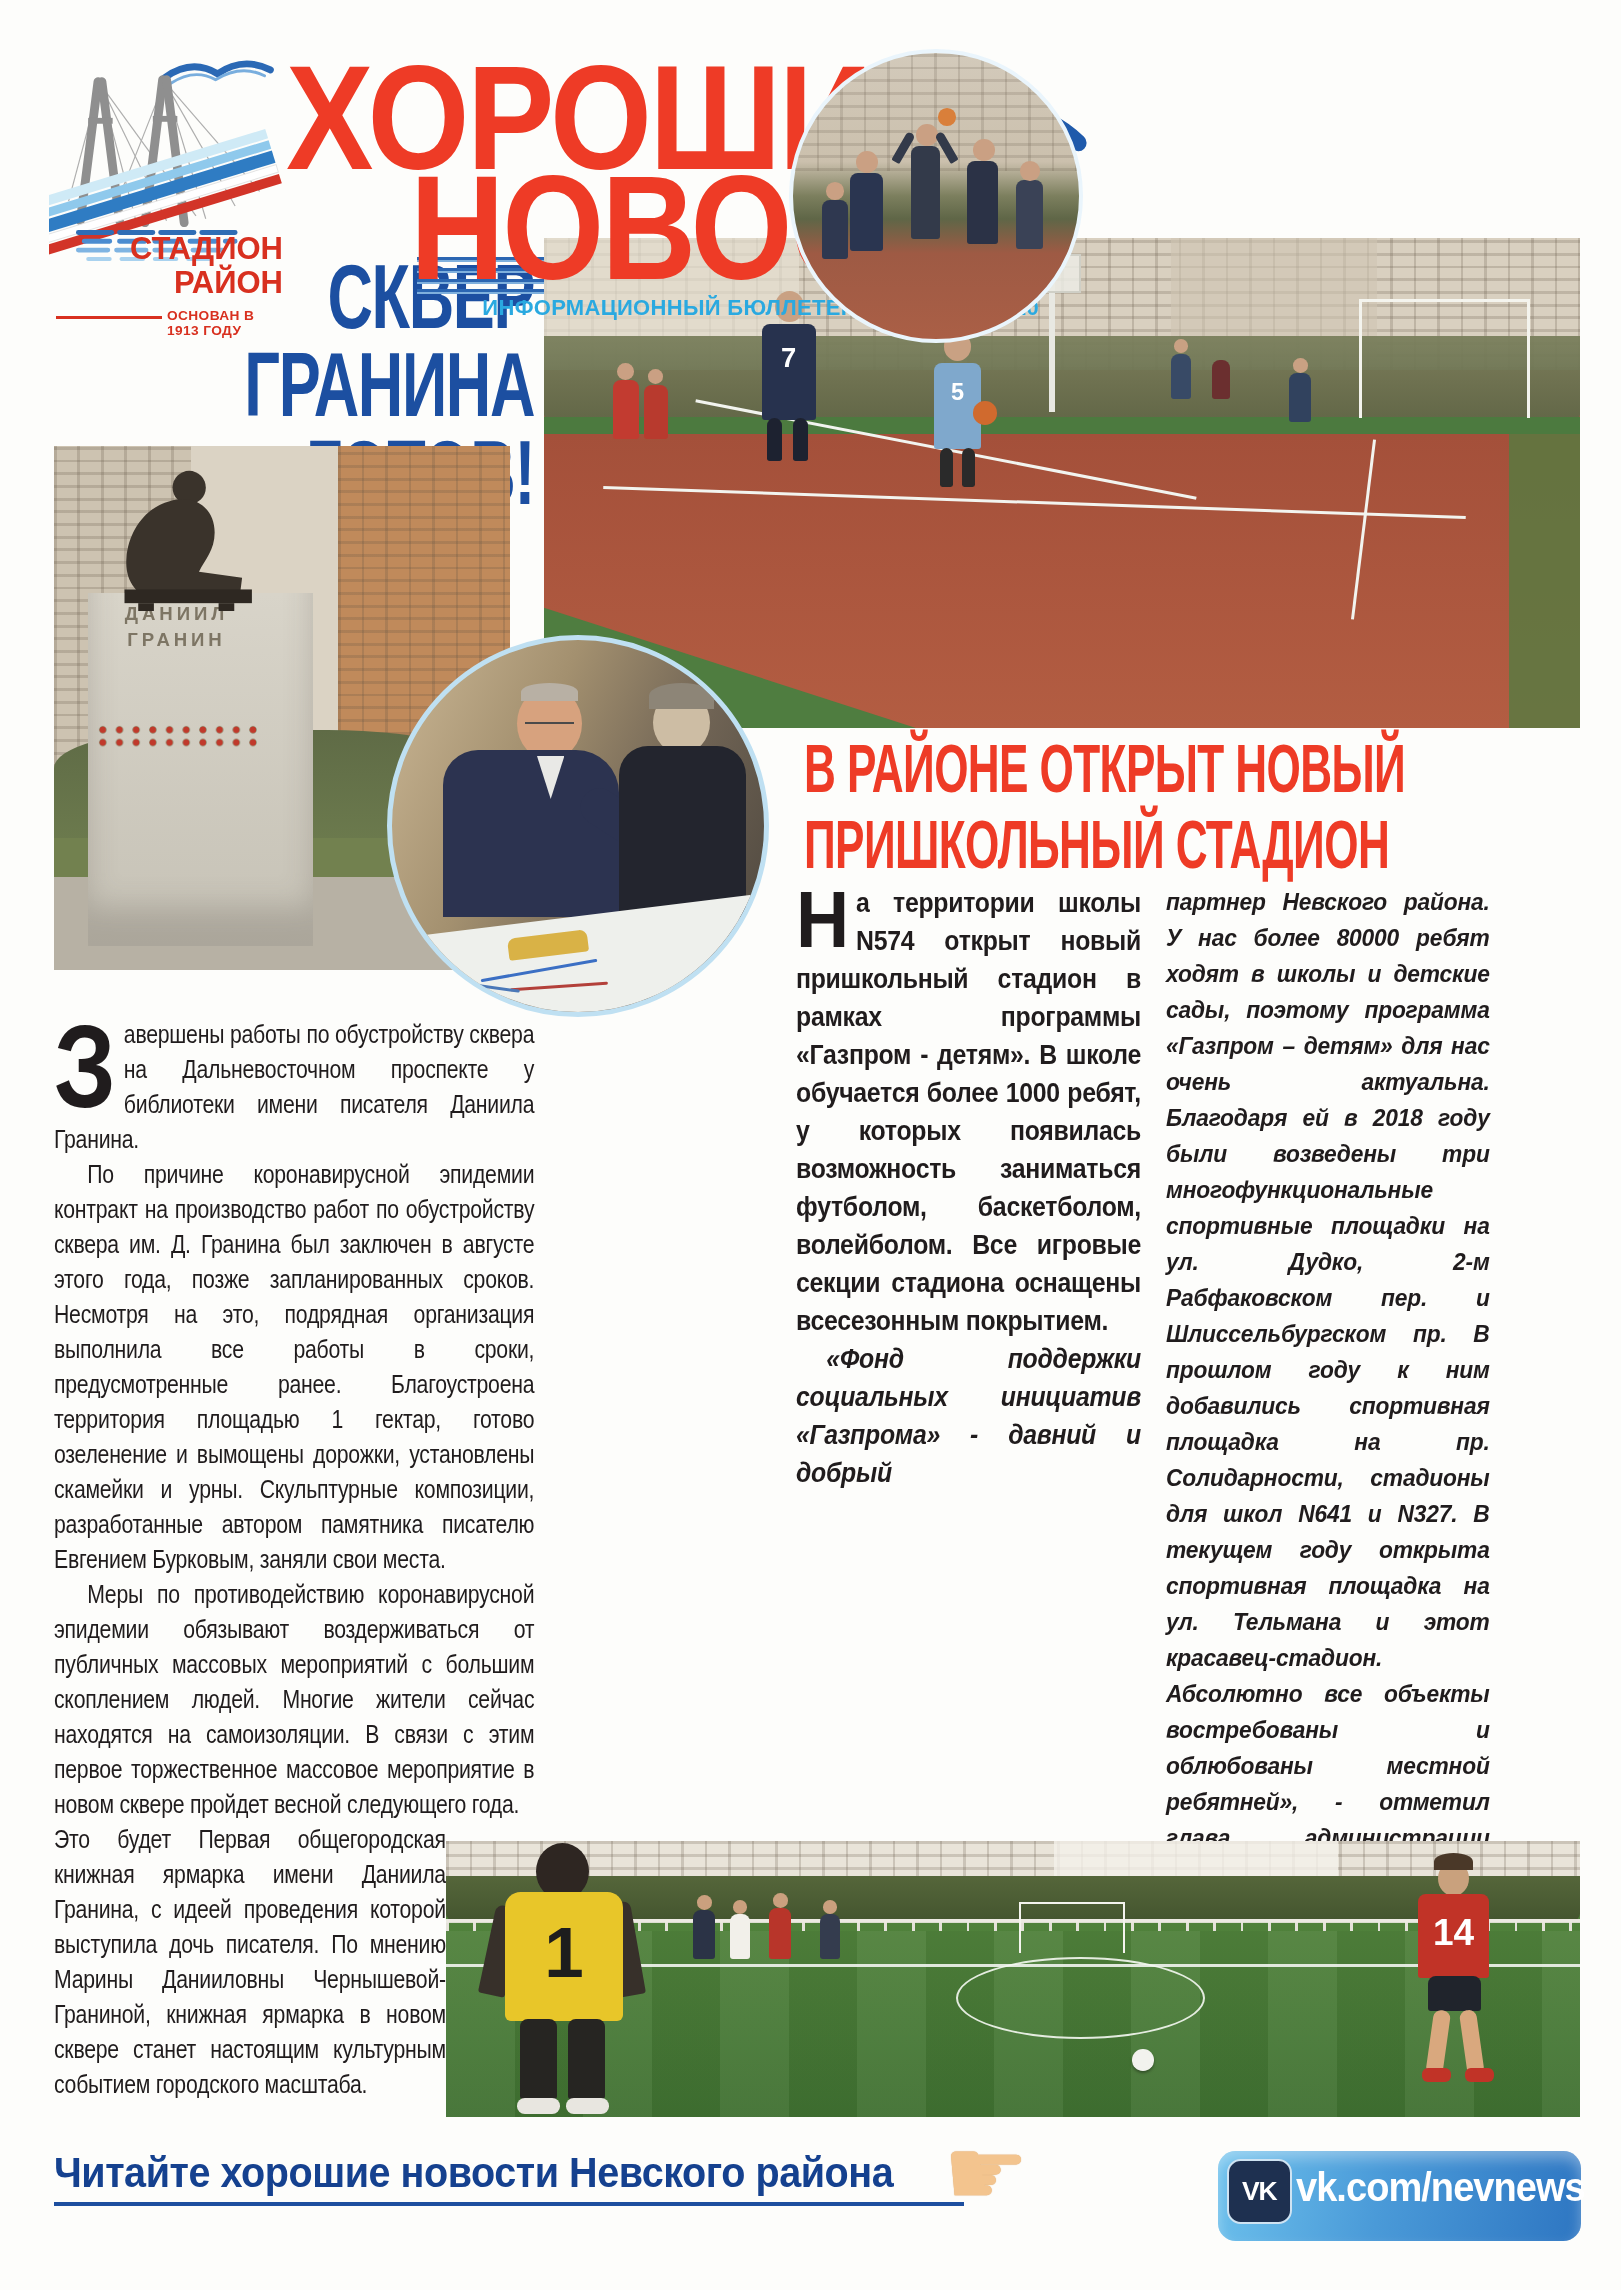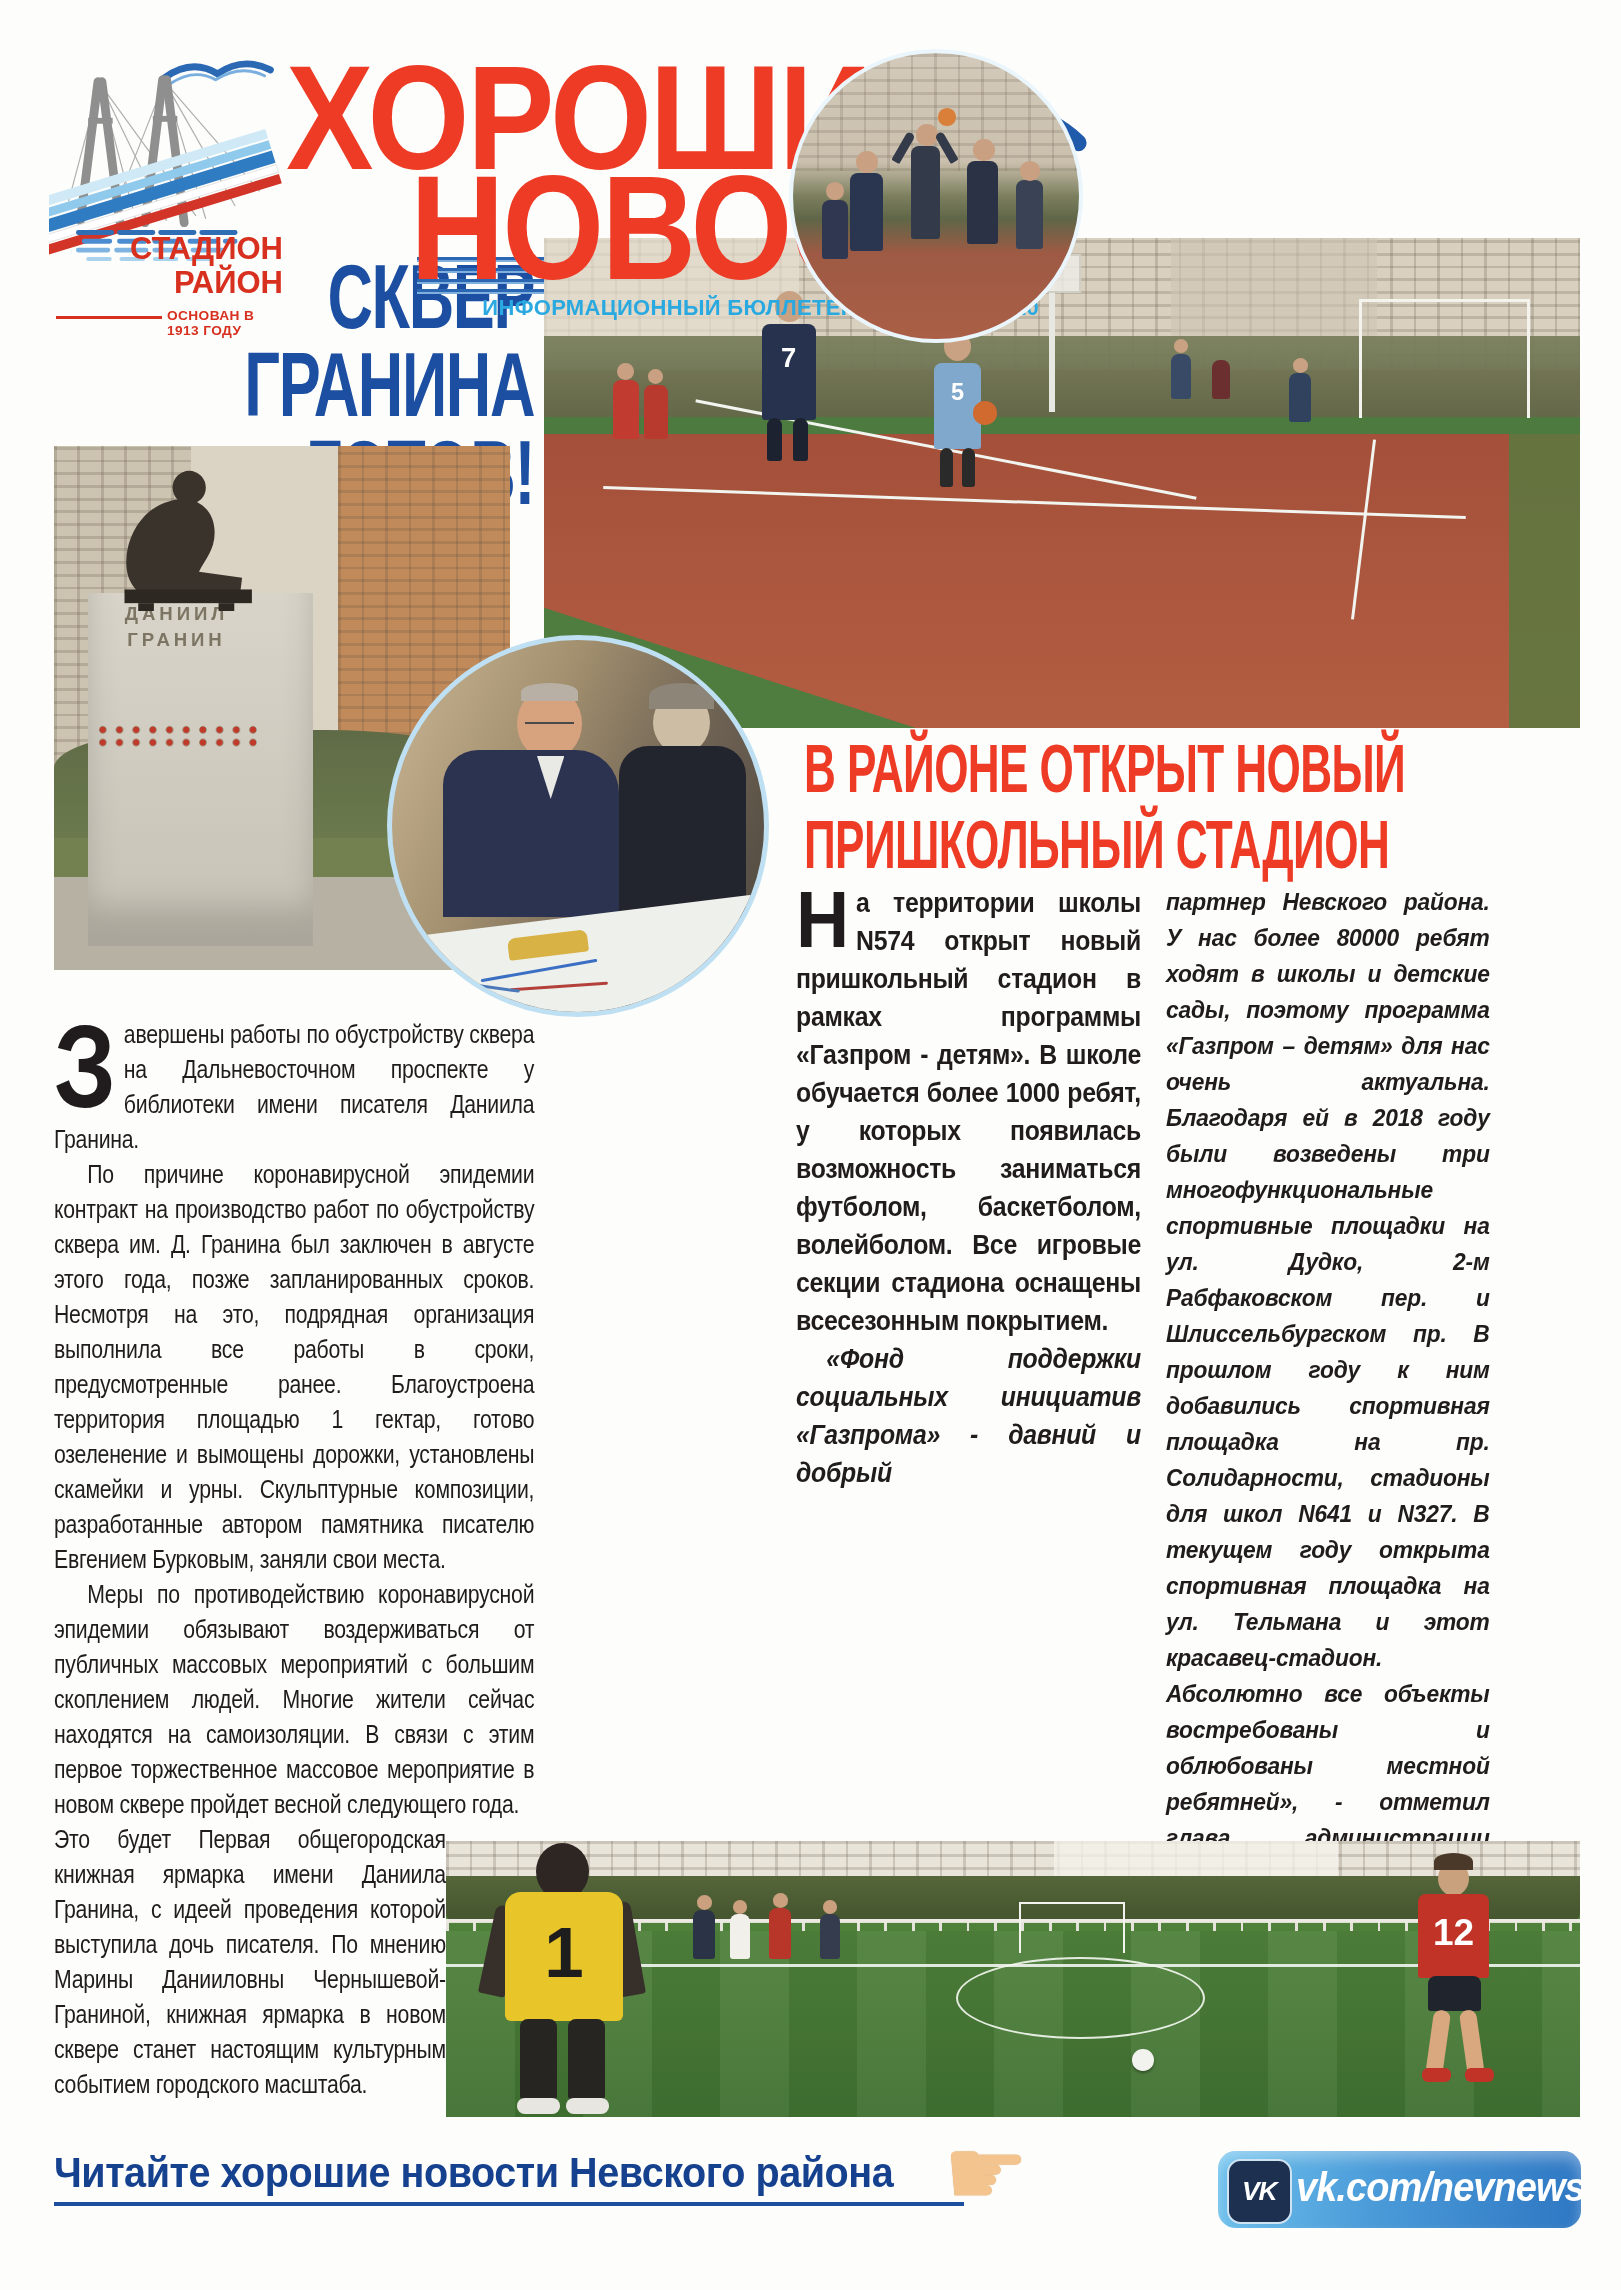--- a/index.html
+++ b/index.html
@@ -37,23 +37,23 @@
   .colA{position:absolute;left:796px;top:884px;width:375px;transform-origin:0 0;transform:scaleX(.92);
         font-size:27px;line-height:38px;font-weight:700;letter-spacing:-0.3px;text-align:justify;}
   .colA p{margin:0;}
   .colA .quote{font-weight:700;font-style:italic;text-indent:33px;}
   .colB{position:absolute;left:1166px;top:884px;width:348px;transform-origin:0 0;transform:scaleX(.93);
         font-size:24.5px;line-height:36px;font-style:italic;font-weight:600;letter-spacing:-0.2px;text-align:justify;}
   
   .f-title{position:absolute;left:54px;top:2148px;width:1029px;color:#15418f;font-weight:800;
            font-size:43px;transform-origin:0 0;transform:scaleX(.92);letter-spacing:-0.5px;}
   .f-credit{position:absolute;left:54px;top:2219px;font-size:20px;color:#42a7de;font-weight:600;letter-spacing:-0.2px;}
-  .vk-banner{position:absolute;left:1218px;top:2151px;width:363px;height:77px;border-radius:17.6px;
+  .vk-banner{position:absolute;left:1218px;top:2151px;width:363px;height:90px;border-radius:17.6px;
              background:linear-gradient(100deg,#6cc0ec 0%,#4a9ad8 45%,#2e76c2 100%);
-             box-shadow:inset 0 7.8px 13.7px rgba(255,255,255,.35);font-style:italic;}
+             box-shadow:inset 0 7.8px 13.7px rgba(255,255,255,.35);}
   .vk-sq{position:absolute;left:8.8px;top:7.8px;width:61px;height:61px;background:#1e3050;border:2px solid #cfe3f2;
          border-radius:13.7px;color:#fff;font-weight:800;font-size:26.5px;text-align:center;line-height:61px;letter-spacing:-1px;}
   .vk-url{position:absolute;left:78px;top:13.7px;width:278px;color:#fff;font-weight:700;font-size:40px;
           transform-origin:0 0;transform:scaleX(.95);letter-spacing:-1px;}
   .hand{position:absolute;left:943px;top:2117px;font-size:96px;color:#f3c48e;z-index:4;
         text-shadow:0 0 1px #d9a468;}
   .inscr{position:absolute;color:#7d7564;font-weight:700;text-align:center;letter-spacing:3.9px;font-size:18.6px;line-height:25.5px;}
 </style>
 </head>
 <body>
@@ -274,21 +274,21 @@
     <div class="fig" style="left:59px;top:51px;width:118px;height:129px;background:#e8c629;border-radius:15.7px 15.7px 5.9px 5.9px;"></div>
     <div class="num" style="left:61px;top:76px;width:114px;font-size:71px;color:#1d1d1d;">1</div>
     <div class="fig" style="left:74px;top:178px;width:37px;height:80px;background:#262522;"></div>
     <div class="fig" style="left:122px;top:178px;width:37px;height:80px;background:#262522;"></div>
     <div class="fig" style="left:71px;top:257px;width:43px;height:15.7px;background:#e8e6e0;border-radius:7.8px;"></div>
     <div class="fig" style="left:120px;top:257px;width:43px;height:15.7px;background:#e8e6e0;border-radius:7.8px;"></div>
 
     <div class="head" style="left:992px;top:19.6px;width:31px;height:35px;background:#c9a17d;"></div>
     <div class="a" style="left:988px;top:11.8px;width:39px;height:17.6px;background:#4a3828;border-radius:50% 50% 0 0;"></div>
     <div class="fig" style="left:972px;top:53px;width:71px;height:84px;background:#c13327;"></div>
-    <div class="num" style="left:974px;top:73px;width:67px;font-size:37px;">12</div>
+    <div class="num" style="left:974px;top:73px;width:67px;font-size:37px;">14</div>
     <div class="fig" style="left:982px;top:135px;width:53px;height:35px;background:#20242c;"></div>
     <div class="fig" style="left:984px;top:169px;width:16.7px;height:61px;background:#d9a87e;transform:rotate(8deg);"></div>
     <div class="fig" style="left:1017px;top:169px;width:16.7px;height:61px;background:#d9a87e;transform:rotate(-8deg);"></div>
     <div class="fig" style="left:976px;top:227px;width:29px;height:13.7px;background:#c13327;border-radius:5.9px;"></div>
     <div class="fig" style="left:1019px;top:227px;width:29px;height:13.7px;background:#c13327;border-radius:5.9px;"></div>
     <div class="head" style="left:686px;top:208px;width:21.6px;height:21.6px;background:#f2f2ee;box-shadow:0 2px 2.9px rgba(0,0,0,.35);"></div>
   </div>
 
   <div class="art-left">
     <p><span class="dropcap">З</span><span>авершены работы по обустройству сквера на Дальневосточном проспекте у библиотеки имени писателя Даниила Гранина.</span></p>

